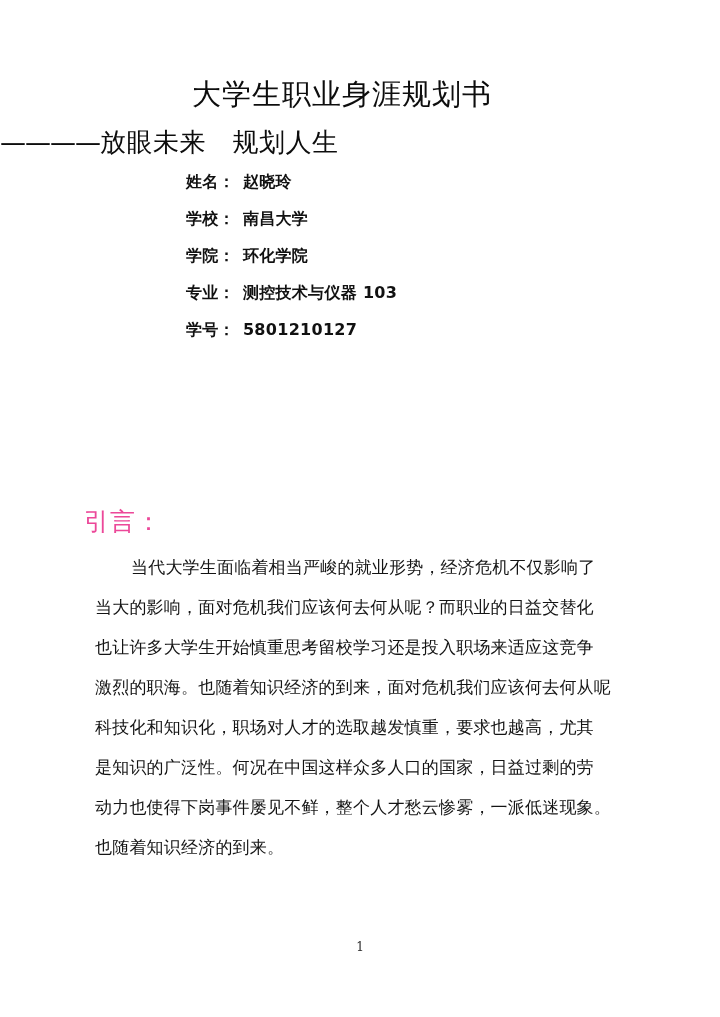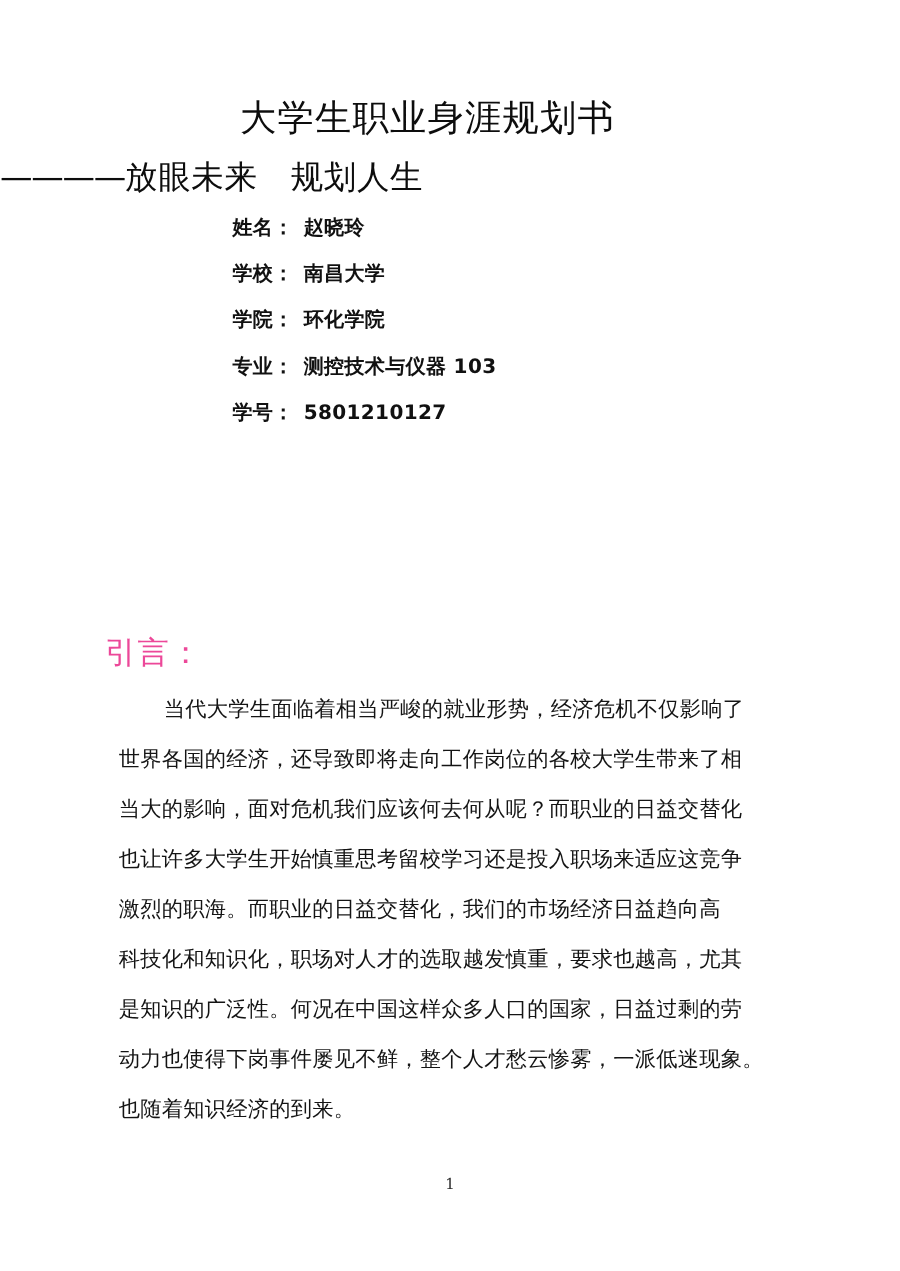--- a/index.html
+++ b/index.html
@@ -155,24 +155,23 @@
     <div class="info-row">
       <span class="info-label">学号：</span>
       <span class="info-value">5801210127</span>
     </div>
   </div>
 
   <div class="section-heading">引言：</div>
 
   <div class="body-text">
     <span class="para-line first">当代大学生面临着相当严峻的就业形势，经济危机不仅影响了</span>
-    <span class="para-line">世界各国的经济，还导致即将走向工作岗位的各校大学生带来了相</span>
     <span class="para-line">当大的影响，面对危机我们应该何去何从呢？而职业的日益交替化</span>
     <span class="para-line">也让许多大学生开始慎重思考留校学习还是投入职场来适应这竞争</span>
-    <span class="para-line">激烈的职海。而职业的日益交替化，我们的市场经济日益趋向高</span>
+    <span class="para-line">激烈的职海。也随着知识经济的到来，面对危机我们应该何去何从呢</span>
     <span class="para-line">科技化和知识化，职场对人才的选取越发慎重，要求也越高，尤其</span>
     <span class="para-line">是知识的广泛性。何况在中国这样众多人口的国家，日益过剩的劳</span>
     <span class="para-line">动力也使得下岗事件屡见不鲜，整个人才愁云惨雾，一派低迷现象。</span>
     <span class="para-line">也随着知识经济的到来。</span>
   </div>
 
   <div class="page-number">1</div>
 
 </div>
 

